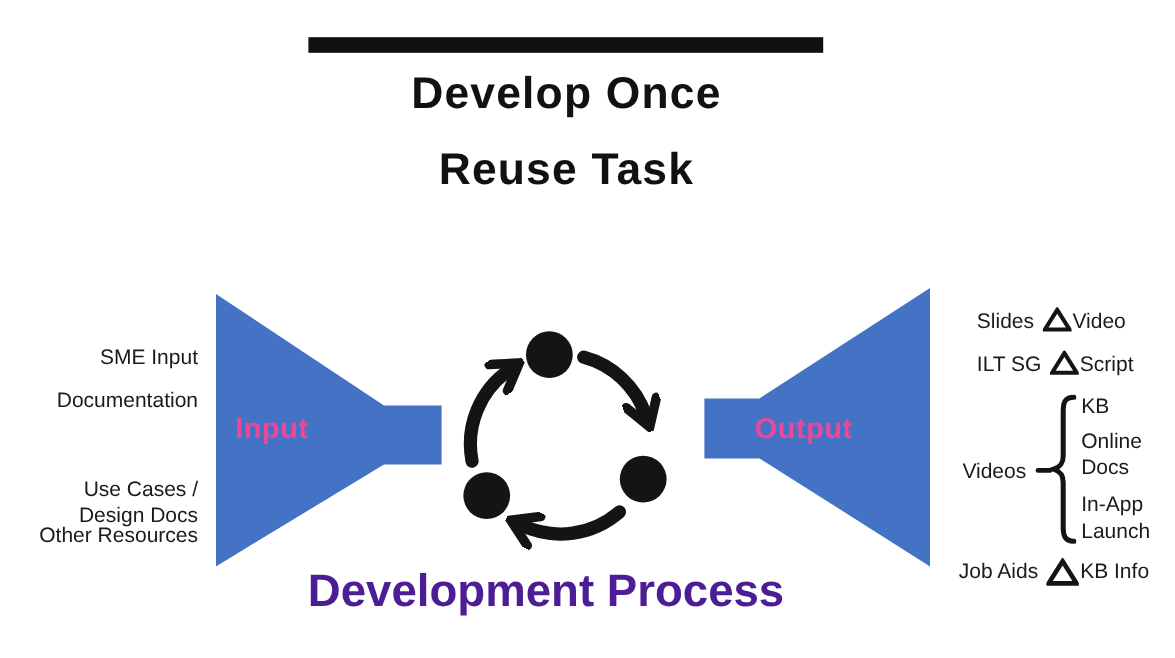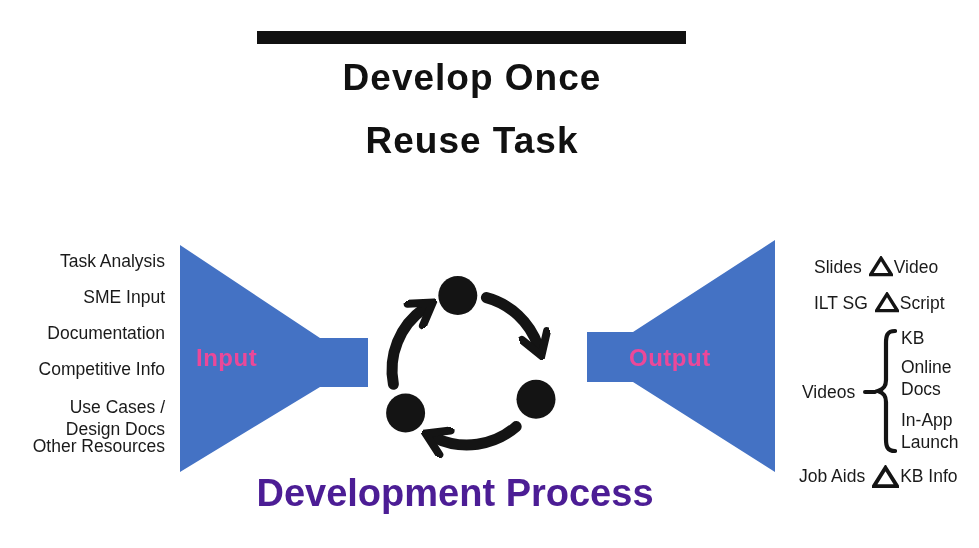--- a/index.html
+++ b/index.html
@@ -29,24 +29,22 @@
 <body>
 
 <div class="canvas">
 
   <div class="abs top-bar"></div>
   <div class="abs title">
     <div>Develop Once</div>
     <div>Reuse Task</div>
   </div>
 
-  <div class="abs side-label left-label" style="top:250px">Task Analysis</div>
   <div class="abs side-label left-label" style="top:286px">SME Input</div>
   <div class="abs side-label left-label" style="top:322px">Documentation</div>
-  <div class="abs side-label left-label" style="top:358px">Competitive Info</div>
   <div class="abs side-label left-label" style="top:396px">Use Cases /</div>
   <div class="abs side-label left-label" style="top:418px">Design Docs</div>
   <div class="abs side-label left-label" style="top:435px">Other Resources</div>
 
   <svg class="abs funnel-svg" viewBox="0 0 979 548" aria-hidden="true">
     <polygon points="180,245 320,338 368,338 368,387 320,387 180,472" fill="#4472C4"></polygon>
     <polygon points="587,332 633,332 775,240 775,472 633,382 587,382" fill="#4472C4"></polygon>
   </svg>
 
   <div class="abs funnel-word" style="left:196px;top:335px">Input</div>

